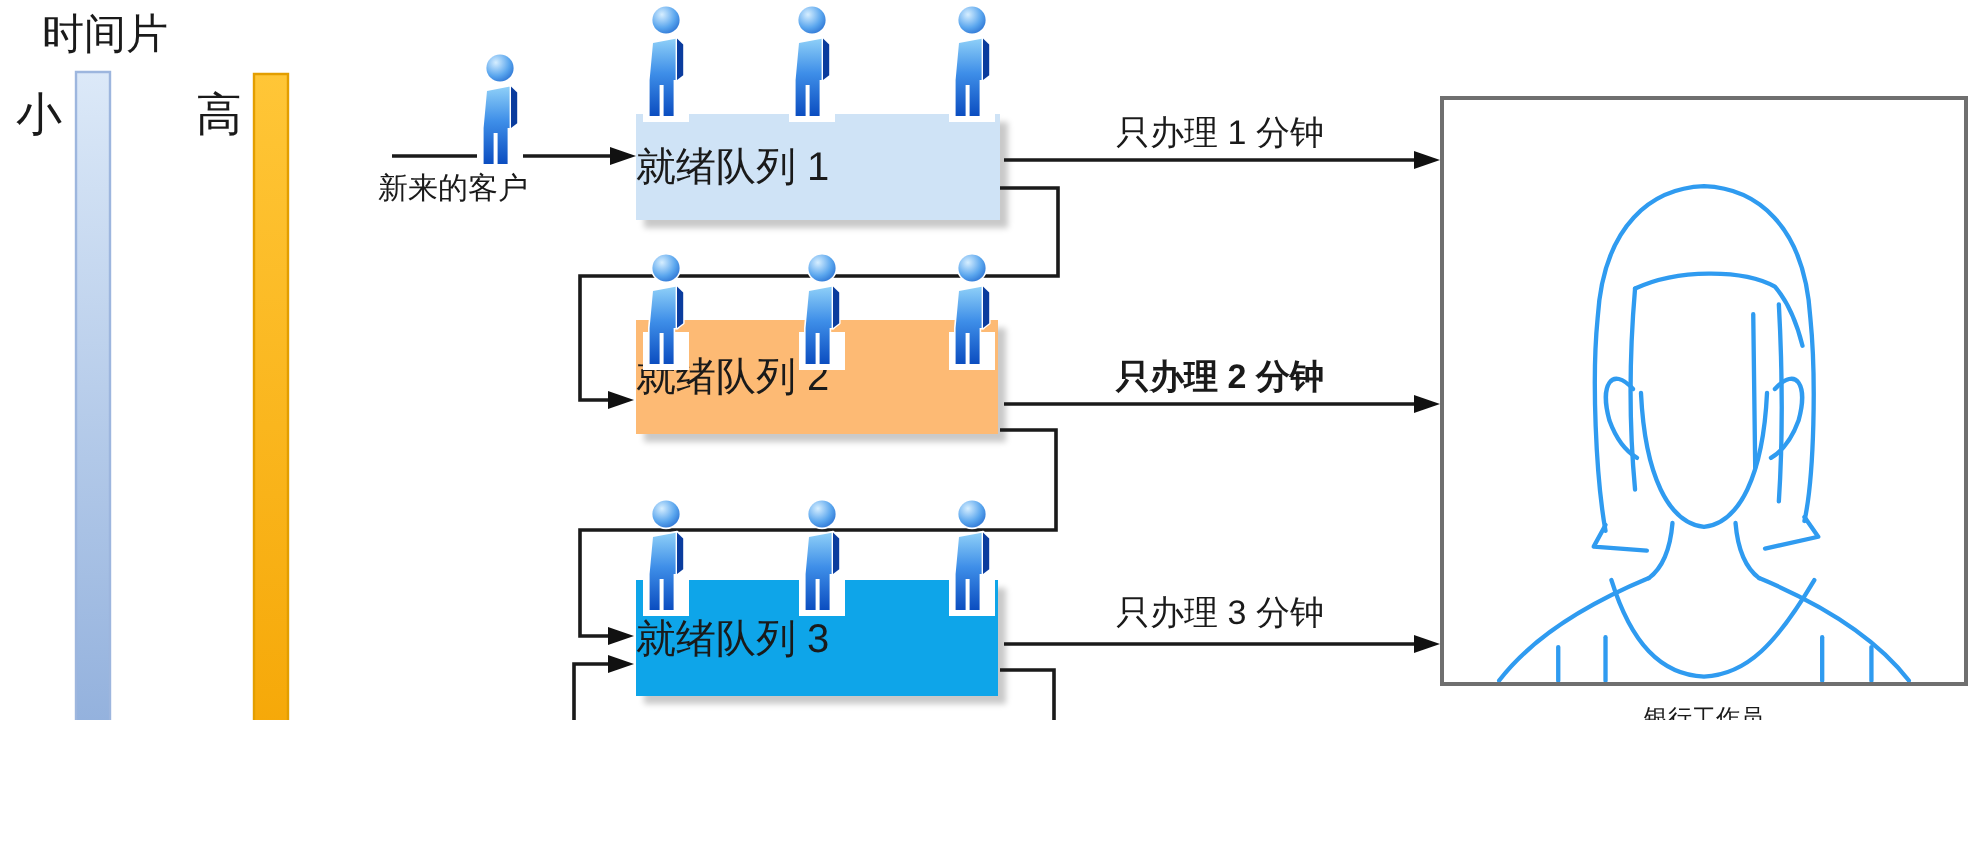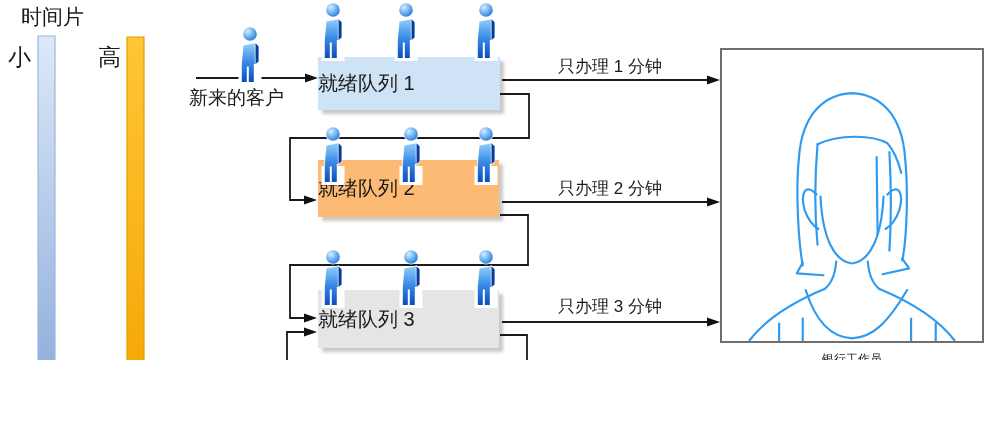--- a/index.html
+++ b/index.html
@@ -4,21 +4,21 @@
 <style>
   html,body{margin:0;padding:0;background:#fff;}
   .stage{position:relative;width:992px;height:360px;background:#fff;overflow:hidden;
          font-family:"Liberation Sans","DejaVu Sans",sans-serif;color:#1a1a1a;}
   .lbl{position:absolute;white-space:nowrap;color:#1a1a1a;}
   .legend-title{font-size:21px;}
   .legend-end{font-size:23px;}
   .queue-box{position:absolute;box-shadow:4px 4px 3px #c9c9c9;display:flex;
              align-items:center;font-size:20px;z-index:1;}
   .service-label{position:absolute;width:210px;text-align:center;font-size:17px;z-index:4;}
-  .incoming-label{position:absolute;font-size:19px;z-index:4;}
+  .incoming-label{position:absolute;font-size:15px;z-index:4;}
   .overlay{position:absolute;left:0;top:0;z-index:3;pointer-events:none;}
   .worker-box{position:absolute;left:720px;top:48px;width:264px;height:295px;
               border:2px solid #6f6f6f;background:#fff;box-sizing:border-box;z-index:1;}
   .worker-label{position:absolute;left:720px;top:351px;width:264px;text-align:center;font-size:12px;}
   .line{fill:none;stroke:#1a1a1a;stroke-width:1.8;}
   .head{fill:#111;stroke:none;}
   .portrait{fill:none;stroke:#2F9BF0;stroke-width:2.2;stroke-linecap:round;stroke-linejoin:round;}
 </style>
 </head>
 <body>
@@ -30,21 +30,21 @@
   <div class="lbl legend-end" style="left:98px;top:42px;">高</div>
   <div class="lbl legend-end" style="left:4px;top:369px;">大</div>
   <div class="lbl legend-end" style="left:98px;top:372px;">低</div>
 
   <div class="queue-box" style="left: 318px; top: 57px; width: 182px; height: 53px; background-color: rgb(207, 227, 246);">
     <span>就绪队列 1</span>
   </div>
   <div class="queue-box" style="left: 318px; top: 160px; width: 181px; height: 57px; background-color: #fdba74;">
     <span>就绪队列 2</span>
   </div>
-  <div class="queue-box" style="left: 318px; top: 290px; width: 181px; height: 58px; background-color: #e5e5e5;">
+  <div class="queue-box" style="left: 318px; top: 290px; width: 181px; height: 58px; background-color: #0ea5e9;">
     <span>就绪队列 3</span>
   </div>
 
   <div class="worker-box">
     <svg width="260" height="291" viewBox="0 0 264 294">
       <g class="portrait">
         <path d="M 82,218 C 77,190 75,140 78,110 C 81,62 106,44 132,43 C 158,44 183,62 186,110 C 189,140 188,190 183,213"></path>
         <path d="M 82,215 L 76,226 L 103,228"></path>
         <path d="M 183,211 L 190,221 L 163,227"></path>
         <path d="M 97,95 C 118,85 152,85 168,94 C 174,101 179,112 182,124"></path>
@@ -62,21 +62,21 @@
         <path d="M 58,277 L 58,294"></path>
         <path d="M 82,272 L 82,294"></path>
         <path d="M 192,272 L 192,294"></path>
         <path d="M 217,277 L 217,294"></path>
       </g>
     </svg>
   </div>
   <div class="worker-label">银行工作员</div>
 
   <div class="service-label" style="left:505px;top:55px;">只办理 1 分钟</div>
-  <div class="service-label" style="left:505px;top:177px;">只办理 2 分钟</div>
+  <div class="service-label" style="left:505px;top:177px;font-weight:bold;">只办理 2 分钟</div>
   <div class="service-label" style="left:505px;top:295px;">只办理 3 分钟</div>
 
   <div class="incoming-label" style="left:189px;top:85px;">新来的客户</div>
 
   <svg class="overlay" width="992" height="426" viewBox="0 0 992 426">
     <defs>
       <linearGradient id="gBlue" x1="0" y1="0" x2="0" y2="1">
         <stop offset="0" stop-color="#DCE9F8"></stop>
           <stop offset="1" stop-color="#86A7D8"></stop>
       </linearGradient>

